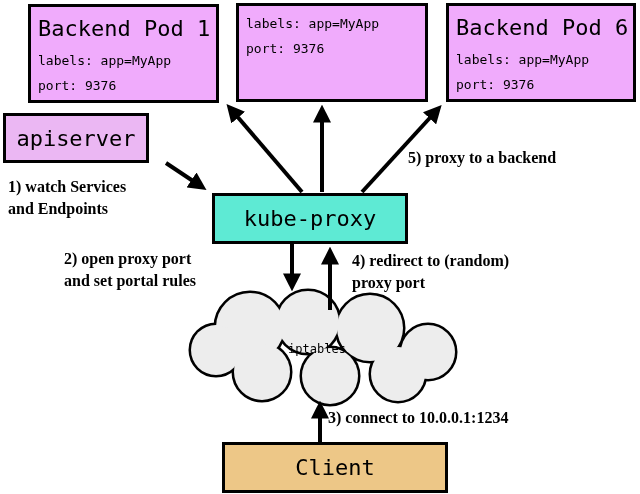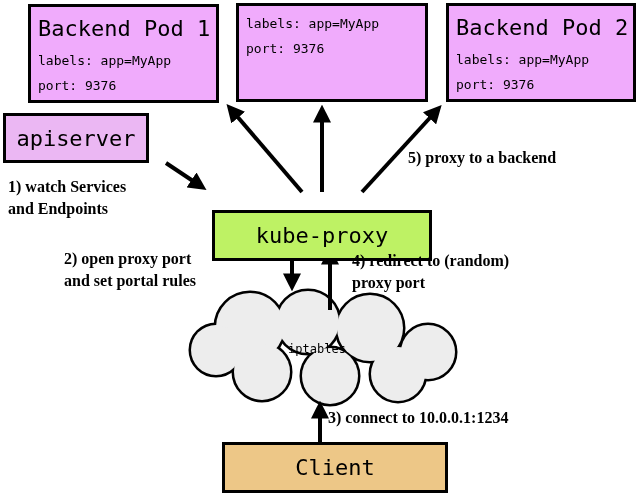--- a/index.html
+++ b/index.html
@@ -11,21 +11,21 @@
   #arrow-layer{position:absolute;left:0;top:0;width:640px;height:494px;}
   .box{position:absolute;box-sizing:border-box;border:3px solid #000;}
   .box-label{
     display:flex;align-items:center;justify-content:center;
     font-size:22px;white-space:nowrap;
   }
   .pod{background:#f0abfc;padding:5px 6px;}
   .pod-title{font-size:22px;line-height:30px;white-space:nowrap;margin:2px 0 4px 1px;}
   .pod-meta{font-size:13px;line-height:25px;white-space:nowrap;margin-left:1px;}
   .apiserver{left:3px;top:113px;width:146px;height:50px;background:#EBB7F3;}
-  .kube-proxy{left:212px;top:210px;width:220px;height:51px;background:#bef264;}
+  .kube-proxy{left:212px;top:193px;width:196px;height:51px;background:#5eead4;}
   .client{left:222px;top:442px;width:226px;height:51px;background:#EDC787;}
   .pod1{left:28px;top:4px;width:191px;height:99px;}
   .pod2{left:236px;top:3px;width:192px;height:99px;}
   .pod3{left:446px;top:3px;width:190px;height:99px;}
   .annotation{
     position:absolute;font-size:16px;font-weight:bold;line-height:22px;
     white-space:pre-line;
     font-family:Liberation Serif, serif;
   }
   .ann1{left:8px;top:176px;}
@@ -85,21 +85,21 @@
 <div class="box pod pod1">
   <div class="pod-title">Backend Pod 1</div>
   <div class="pod-meta">labels: app=MyApp</div>
   <div class="pod-meta">port: 9376</div>
 </div>
 <div class="box pod pod2">
   <div class="pod-meta">labels: app=MyApp</div>
   <div class="pod-meta">port: 9376</div>
 </div>
 <div class="box pod pod3">
-  <div class="pod-title">Backend Pod 2</div>
+  <div class="pod-title">Backend Pod 6</div>
   <div class="pod-meta">labels: app=MyApp</div>
   <div class="pod-meta">port: 9376</div>
 </div>
 
 <div class="box box-label apiserver">
   <span>apiserver</span>
 </div>
 <div class="box box-label kube-proxy">
   <span>kube-proxy</span>
 </div>

